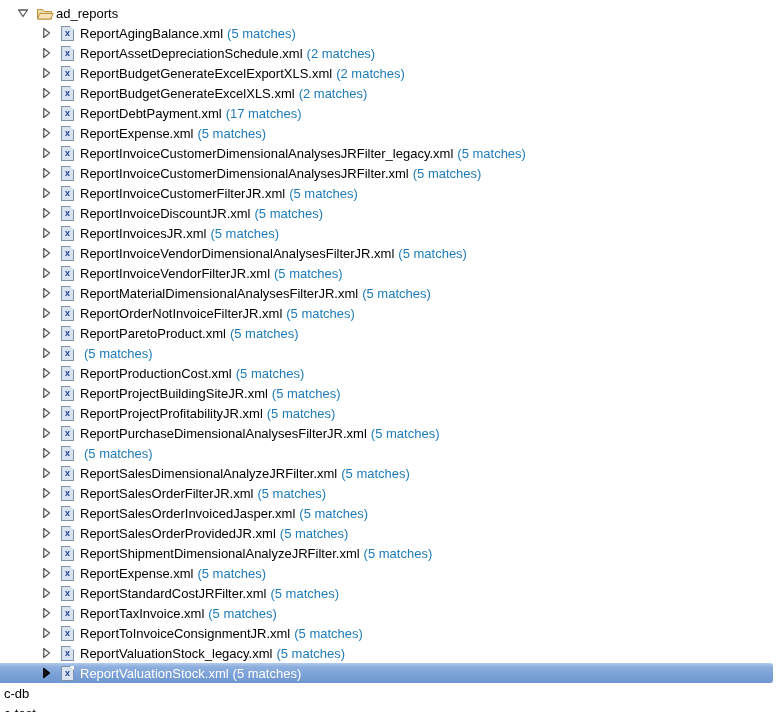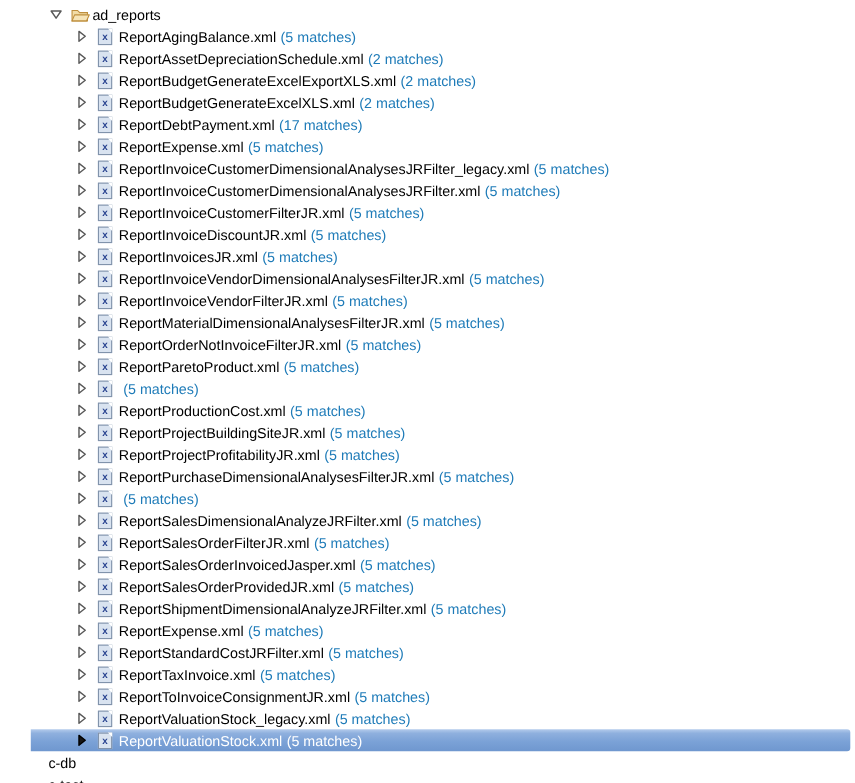--- a/index.html
+++ b/index.html
@@ -15,25 +15,24 @@
   }
   .tree {
     padding-top: 3px;
     width: 777px;
   }
   .row {
     height: 20px;
     display: flex;
     align-items: center;
     white-space: nowrap;
-    margin-left: 28px;
   }
   .folder-row { padding-left: 16px; }
   .file-row   { padding-left: 40px; }
-  .trailing-row { padding-left: 16px; text-align: right; }
+  .trailing-row { padding-left: 4px; text-align: right; }
 
   .arrow {
     width: 12px;
     display: inline-flex;
     justify-content: center;
     align-items: center;
     flex: 0 0 12px;
     margin-right: 9px;
   }
   .folder-row .arrow { flex-basis: 14px; width: 14px; margin-right: 6px; }

